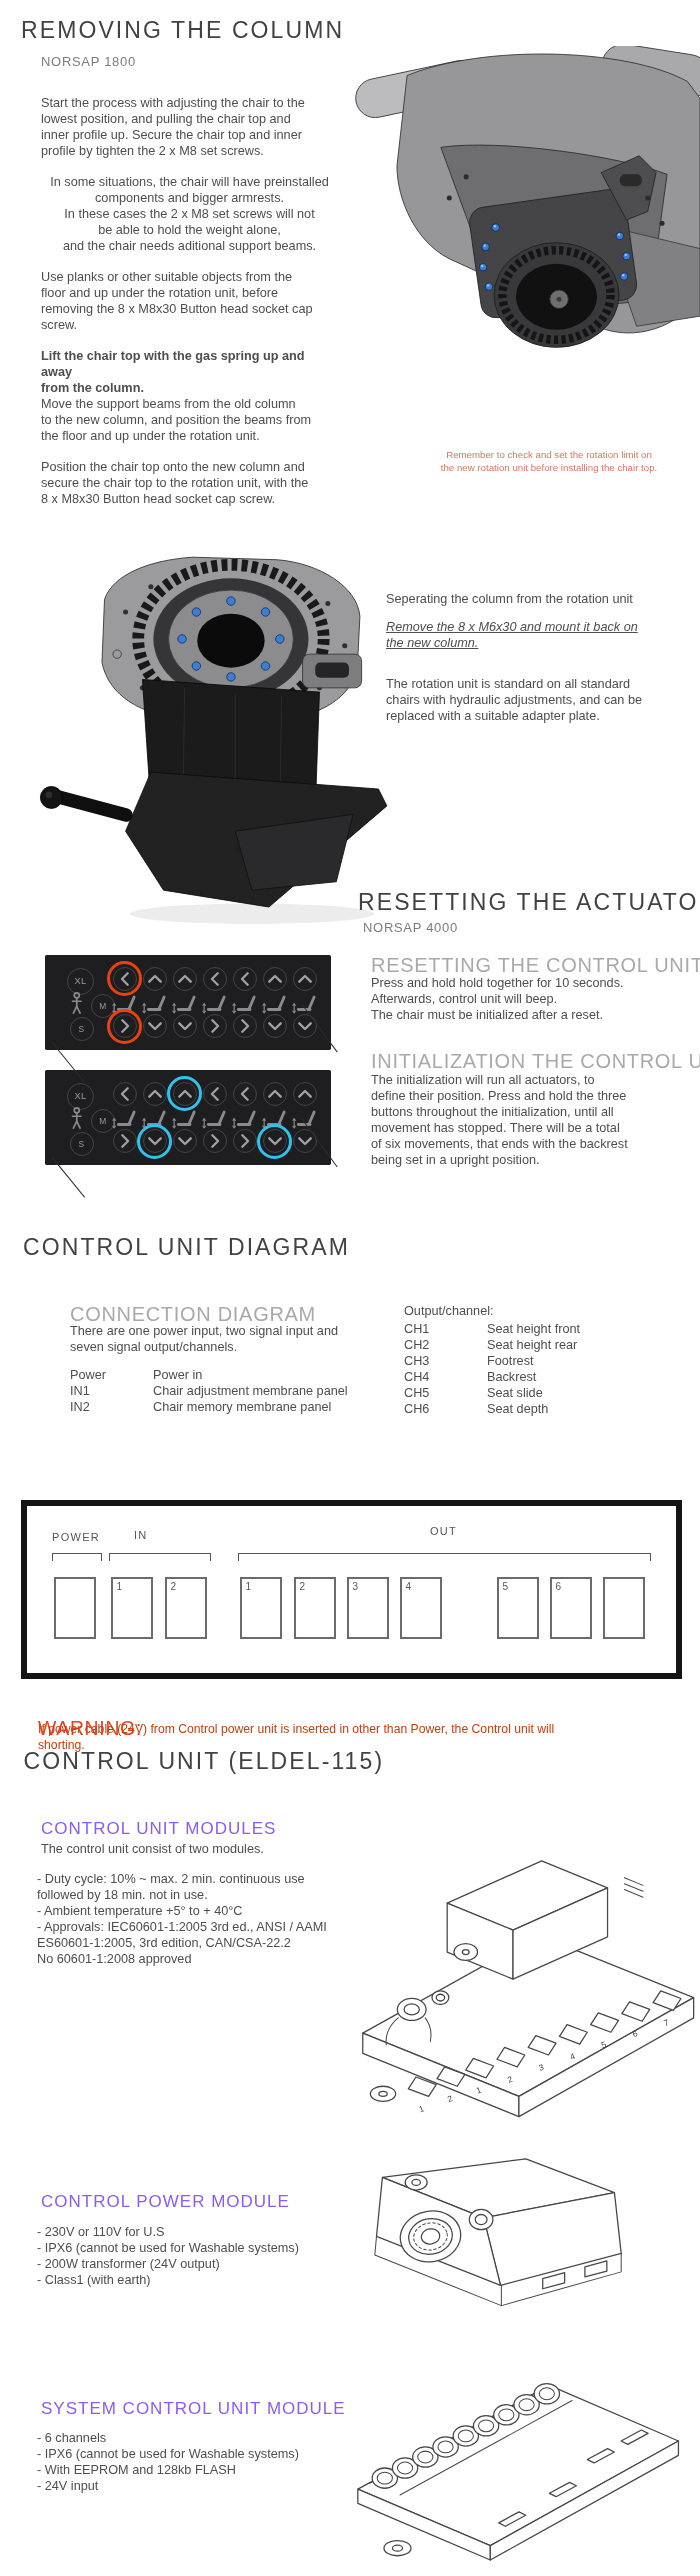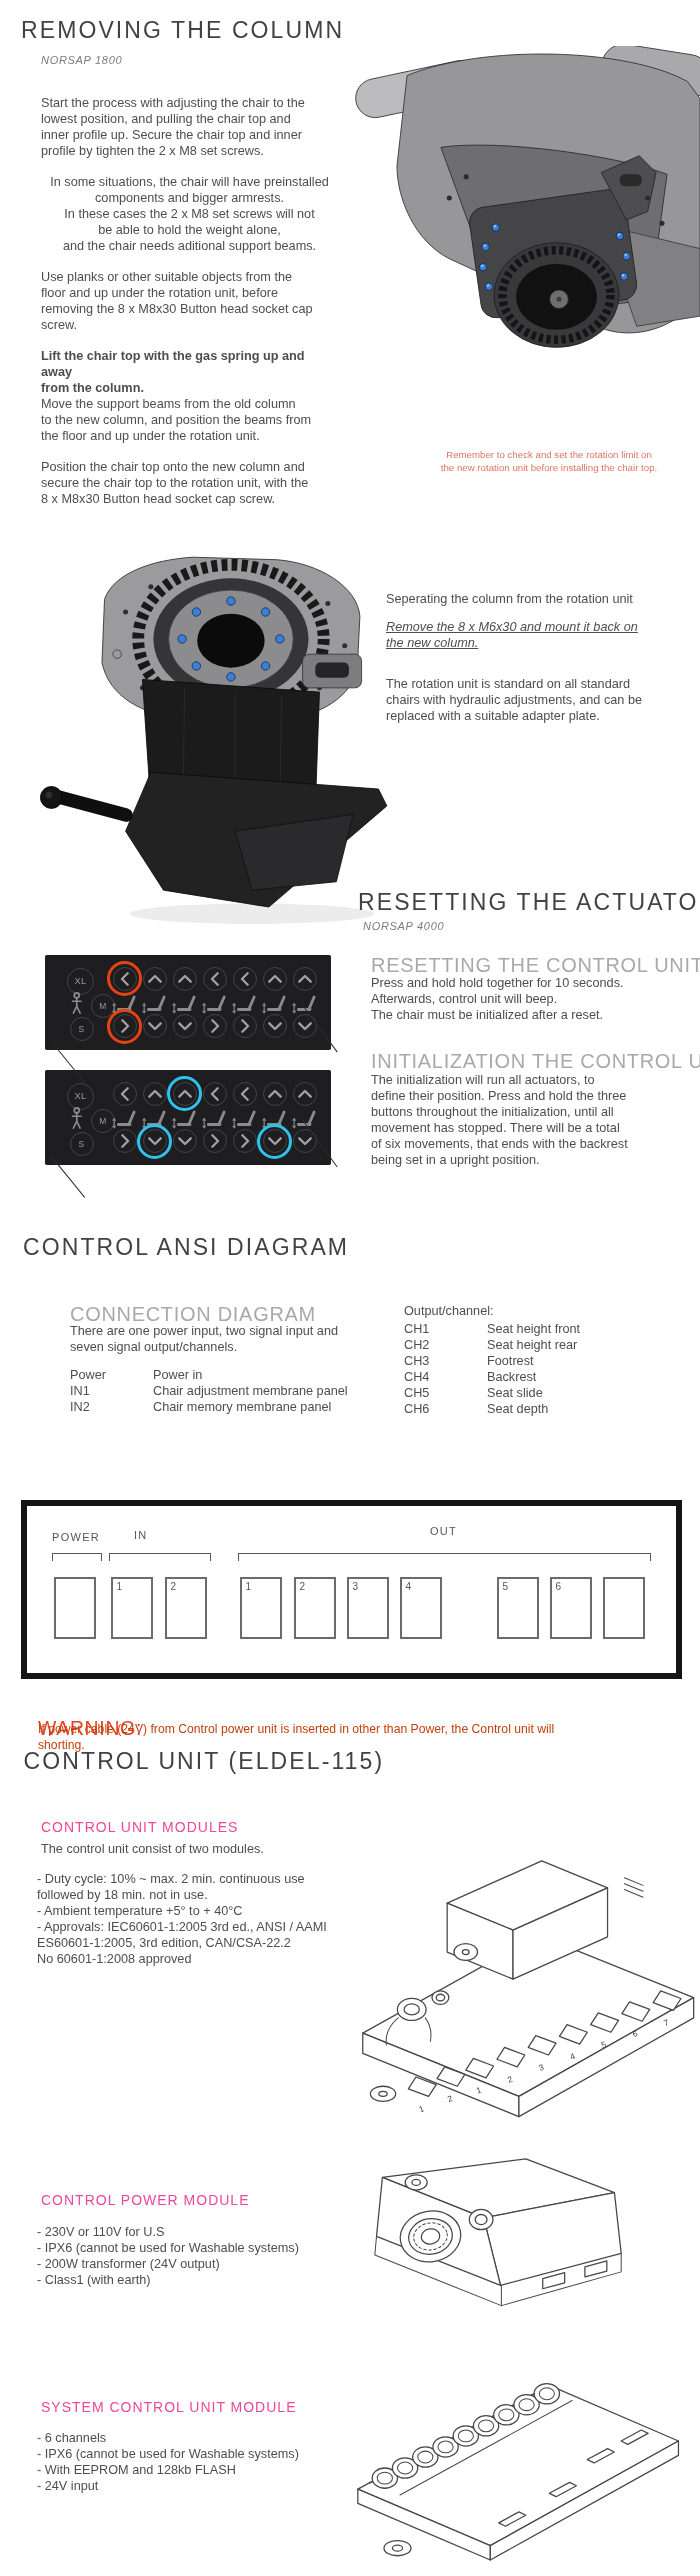--- a/index.html
+++ b/index.html
@@ -2,23 +2,23 @@
 <html style="font-size:13.5px"><head>
 <meta charset="utf-8">
 <style>
   html,body{margin:0;padding:0;background:#fff;}
   #page{position:relative;width:700px;height:2576px;background:#fff;overflow:hidden;
         font-family:"Liberation Sans",sans-serif;color:#4d4e50;}
   .abs{position:absolute;}
   .bt{font-size:12.7px;line-height:16px;color:#4d4e50;white-space:pre-line;}
   .it{font-style:italic;}
   .title-big{font-size:23px;font-weight:300;color:#414246;letter-spacing:2.1px;white-space:nowrap;}
-  .subtitle{font-size:11px;font-style:italic;color:#7b7c7f;letter-spacing:0.7px;}
+  .subtitle{font-size:13px;color:#7b7c7f;letter-spacing:0.7px;}
   .gray-h{font-size:20px;font-weight:300;color:#a9a9ac;letter-spacing:0.7px;white-space:nowrap;}
-  .gray-h2{font-size:14px;font-weight:300;color:#ec4899;letter-spacing:1px;white-space:nowrap;}
+  .gray-h2{font-size:17px;font-weight:300;color:#8b5cf6;letter-spacing:1px;white-space:nowrap;}
   .red-caption{font-size:9.7px;line-height:1.32;color:#df7560;text-align:center;white-space:pre-line;}
   .warn-title{font-size:19.4px;font-weight:300;color:#e8411f;letter-spacing:0.7px;margin-top:24px;}
   .warn-body{font-size:12.2px;line-height:1.35;color:#c2410c;white-space:pre-line;}
 
   
   .panel{position:absolute;width:286px;height:95px;background:#1e1e20;border-radius:1.7px;}
   .cbtn{position:absolute;width:26px;height:26px;}
   .chev{width:26px;height:26px;display:block;}
   .cring{fill:none;stroke:#454548;stroke-width:1.3;}
   .cglyph{fill:none;stroke:#a2a2a4;stroke-width:3;stroke-linecap:round;stroke-linejoin:round;}
@@ -536,21 +536,21 @@
 Afterwards, control unit will beep.
 The chair must be initialized after a reset.</div>
   <div class="abs gray-h" style="left:371px;top:1050px;">INITIALIZATION THE CONTROL UNIT</div>
   <div class="abs bt" style="left:371px;top:1072px;width:312px;">The initialization will run all actuators, to
 define their position. Press and hold the three
 buttons throughout the initialization, until all
 movement has stopped. There will be a total
 of six movements, that ends with the backrest
 being set in a upright position.</div>
 
-  <div class="abs title-big" style="left:23px;top:1234px;">CONTROL ANSI DIAGRAM</div>
+  <div class="abs title-big" style="left:23px;top:1234px;">CONTROL UNIT DIAGRAM</div>
 
   <div class="abs gray-h" style="left:70px;top:1303px;">CONNECTION DIAGRAM</div>
   <div class="abs bt" style="left:70px;top:1323px;width:304px;">There are one power input, two signal input and
 seven signal output/channels.</div>
   <div class="abs" style="left:70px;top:1367px;width:304px;">
       <div class="trow">
         <span class="tkey">Power</span>
         <span class="tval">Power in</span>
       </div>
       <div class="trow">

